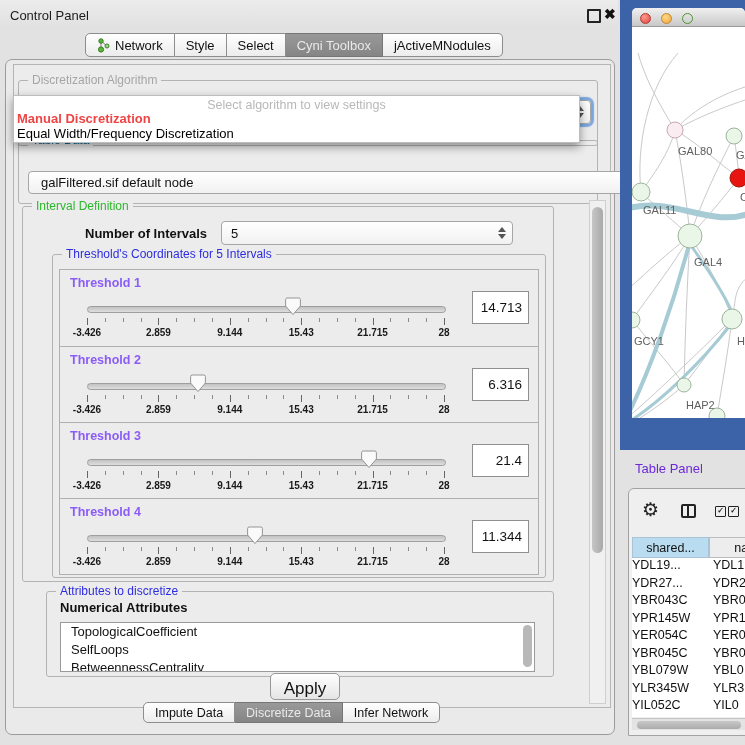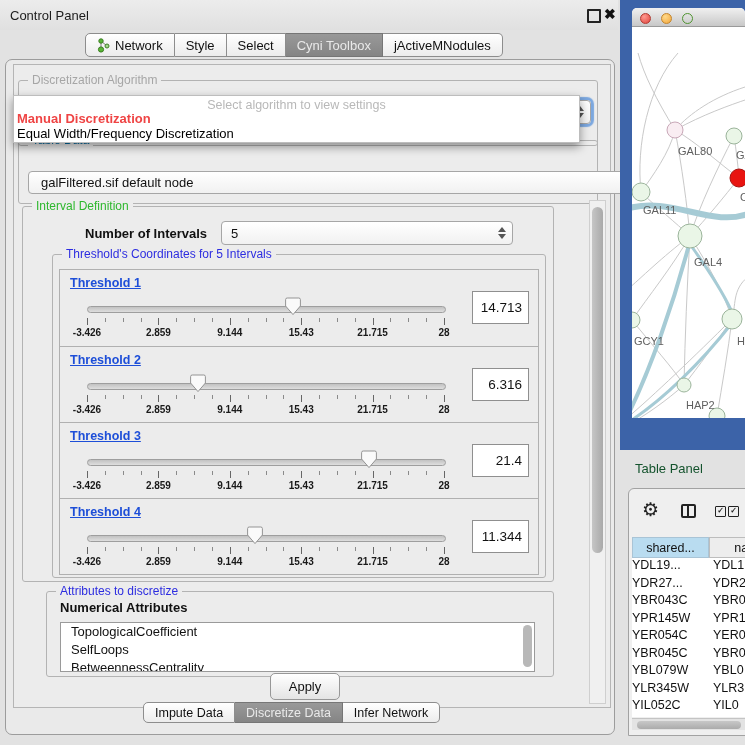--- a/index.html
+++ b/index.html
@@ -44,48 +44,48 @@
 
   #popup{left:13px;top:95px;width:565px;height:46px;background:#fff;border:1px solid #bdbdbd;
          box-shadow:0 4px 9px rgba(0,0,0,.4);z-index:5;}
   #popup .hint{position:absolute;top:2px;left:0;width:100%;text-align:center;font-size:12.5px;color:#b8b8b8;}
   #popup .opt1{position:absolute;top:15px;left:3px;font-size:13px;font-weight:bold;color:#ef4444;}
   #popup .opt2{position:absolute;top:30px;left:3px;font-size:13px;color:#000;}
 
   
   .thr-row{position:absolute;left:0;width:478px;height:76px;}
   .thr-row + .thr-row{border-top:1px solid #b0b0b0;}
-  .thr-label{position:absolute;left:10px;top:6px;font-size:12.5px;font-weight:bold;color:#1d4ed8;text-decoration:underline;}
+  .thr-label{position:absolute;left:10px;top:6px;font-size:12.5px;font-weight:bold;color:#8b5cf6;}
   .thr-track{position:absolute;left:27px;top:36px;width:357px;height:5px;border:1px solid #9e9e9e;
              border-radius:4px;background:linear-gradient(#c2c2c2,#dedede);}
   .thr-thumb{position:absolute;top:27px;width:18px;height:19px;}
   .tick{position:absolute;top:48px;width:1px;height:4px;background:#8a8a8a;}
   .tick.major{height:7px;background:#666;}
   .tick-lab{position:absolute;top:57px;transform:translateX(-50%);font-size:10px;font-weight:bold;color:#1a1a1a;white-space:nowrap;}
   .thr-value{position:absolute;left:412px;top:21px;width:57px;height:33px;background:#fff;border:1px solid #8f8f8f;
              box-sizing:border-box;font-size:13.5px;text-align:right;padding:8px 6px 0 0;}
 
   #attr-list{left:60px;top:622px;width:473px;height:48px;background:#fff;border:1px solid #9a9a9a;overflow:hidden;}
   .attr-item{font-size:13px;line-height:18px;padding-left:10px;white-space:nowrap;}
   #attr-scroll{position:absolute;right:2px;top:2px;width:9px;height:42px;background:#b8b8b8;border-radius:5px;}
 
   #apply-btn{left:270px;top:673px;width:68px;height:25px;background:linear-gradient(#ffffff,#e4e4e4);
-             border:1px solid #979797;border-radius:5px;font-size:13px;display:flex;align-items:center;justify-content:center;}
+             border:1px solid #979797;border-radius:5px;font-size:17px;display:flex;align-items:flex-end;justify-content:center;}
 
   #vscroll{left:589px;top:200px;width:17px;height:504px;background:#f0f0f0;border:1px solid #cfcfcf;box-sizing:border-box;}
   #vscroll-thumb{position:absolute;left:2px;top:6px;width:11px;height:346px;background:linear-gradient(90deg,#c6c6c6,#a9a9a9);border-radius:6px;}
 
   
   #net-frame{left:620px;top:0;width:125px;height:450px;background:#3c63a8;}
   #mac-win{left:632px;top:8px;width:113px;height:410px;border-radius:5px 5px 0 0;overflow:hidden;background:#fff;}
   #mac-titlebar{position:absolute;left:0;top:0;width:100%;height:18px;background:linear-gradient(#f0f0f0,#c8c8c8);border-bottom:1px solid #9a9a9a;}
   .light{position:absolute;top:5px;width:11px;height:11px;border-radius:50%;box-sizing:border-box;}
   #net-canvas{position:absolute;left:0;top:19px;width:113px;height:391px;background:#fff;}
 
-  #tp-title{left:635px;top:461px;font-size:13px;color:#14532d;}
+  #tp-title{left:635px;top:461px;font-size:13px;color:#6d28d9;}
   #table-panel{left:628px;top:488px;width:117px;height:246px;background:#efefef;border:1px solid #a2a2a2;border-radius:6px 0 0 0;}
   #tp-toolbar{position:absolute;left:0;top:0;width:100%;height:48px;}
   #gear-icon{position:absolute;left:13px;top:11px;font-size:19px;color:#222;line-height:1;}
   #col-icon{position:absolute;left:52px;top:15px;width:15px;height:14px;border:2px solid #222;border-radius:2px;box-sizing:border-box;}
   #col-icon:after{content:"";position:absolute;left:4px;top:0;width:2px;height:10px;background:#222;}
   .mini-check{position:absolute;top:17px;width:9px;height:9px;border:1.5px solid #222;border-radius:1px;font-size:8px;line-height:8px;text-align:center;color:#222;font-weight:bold;}
   #tp-header{position:absolute;left:3px;top:48px;width:114px;height:21px;display:flex;overflow:hidden;}
   .hcell{box-sizing:border-box;border:1px solid #a9c4d6;font-size:12.5px;display:flex;align-items:center;justify-content:center;flex:none;}
   .hcell.c1{width:77px;background:#b9dcf0;}
   .hcell.c2{width:82px;background:#ededed;border-color:#bdbdbd;}

